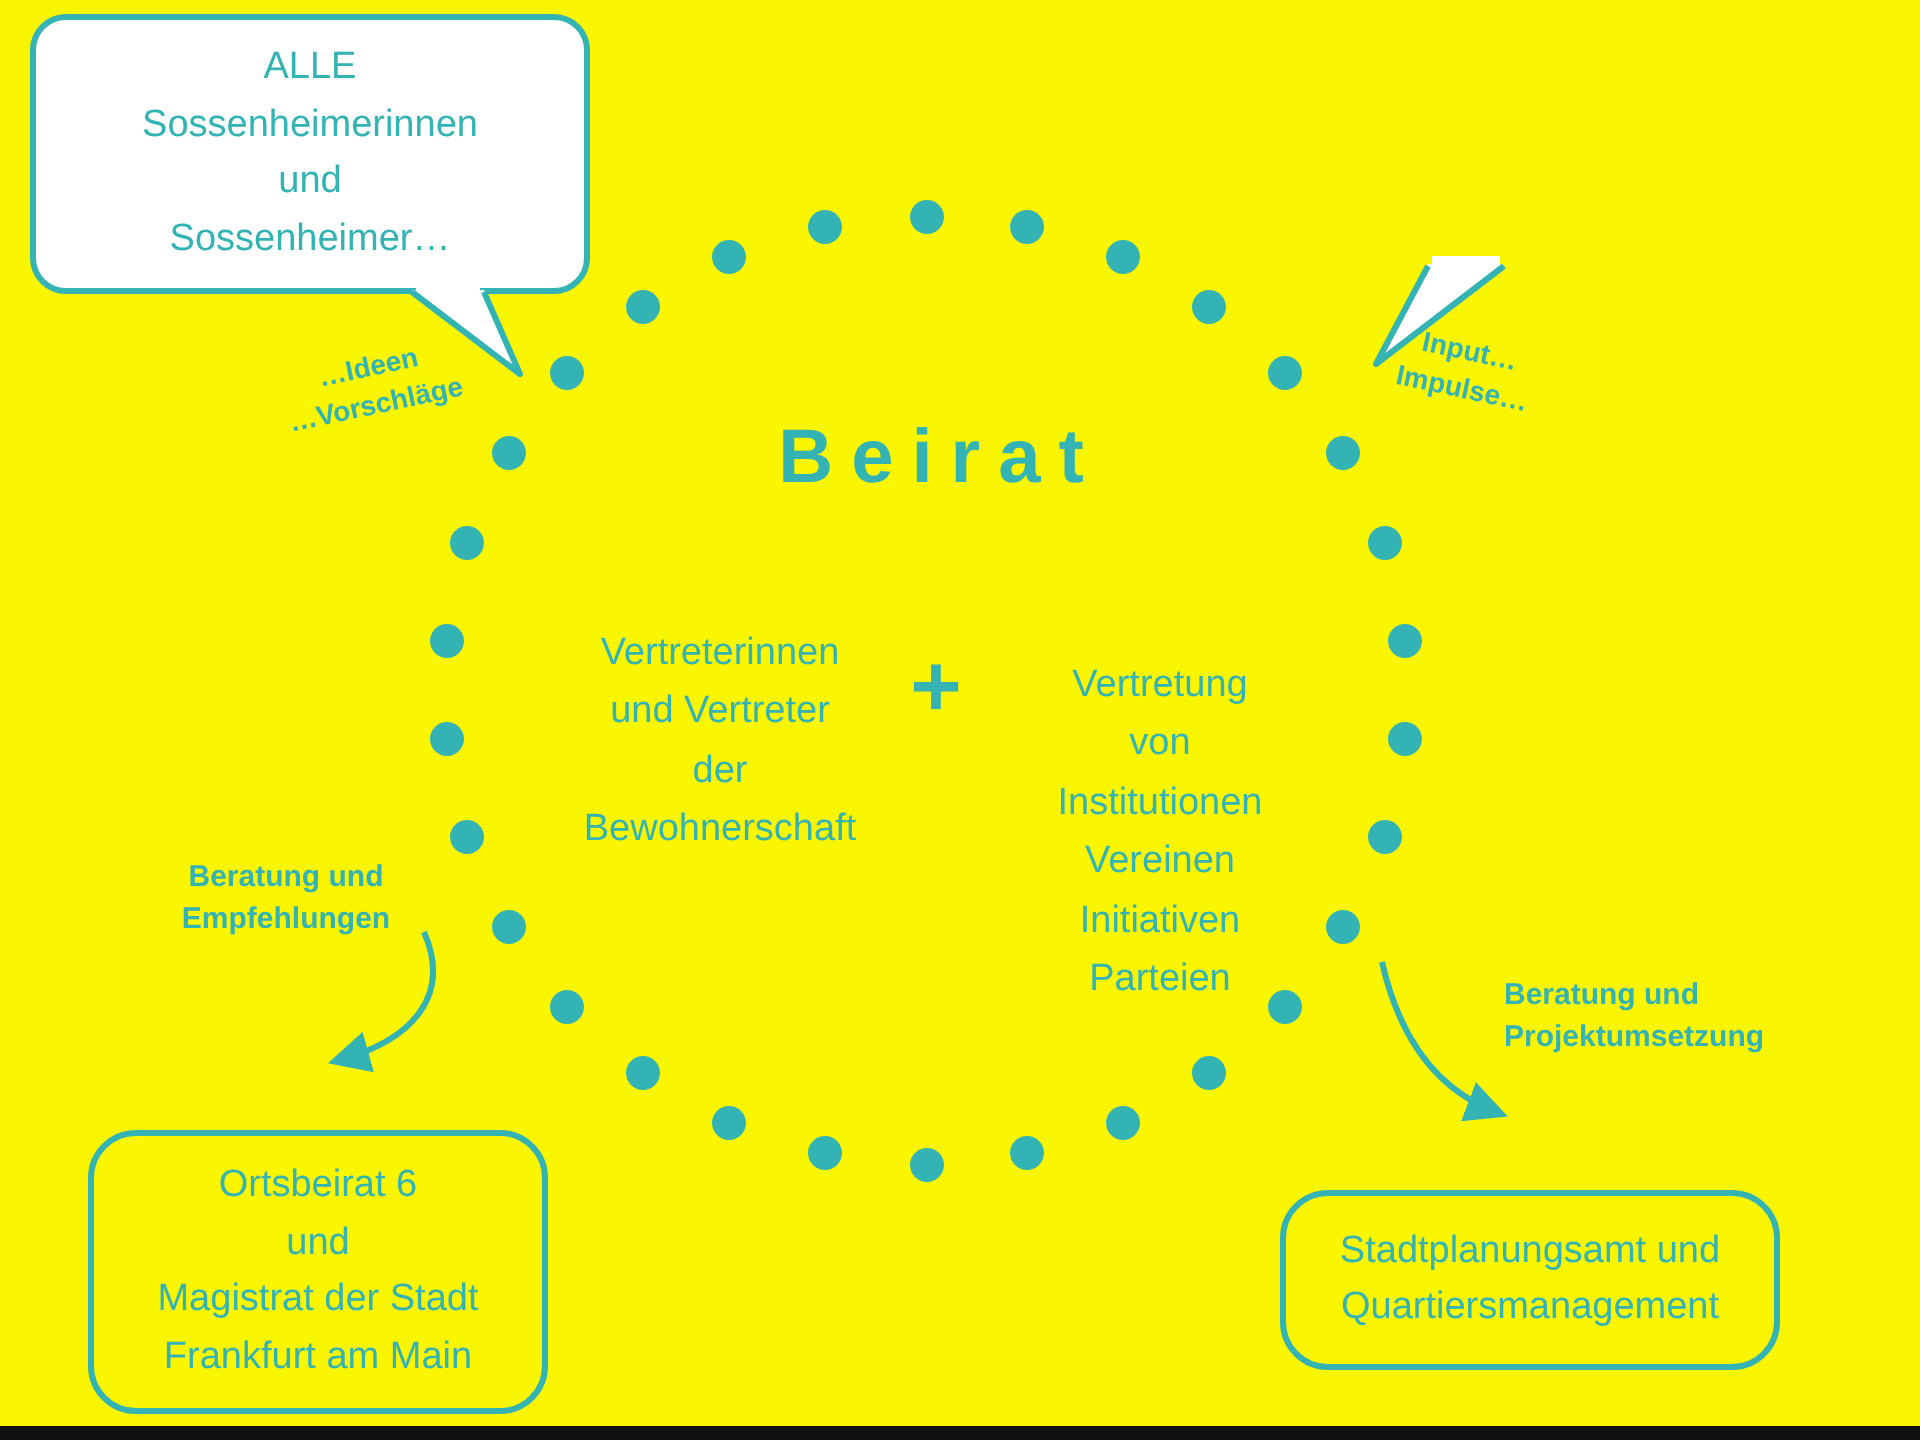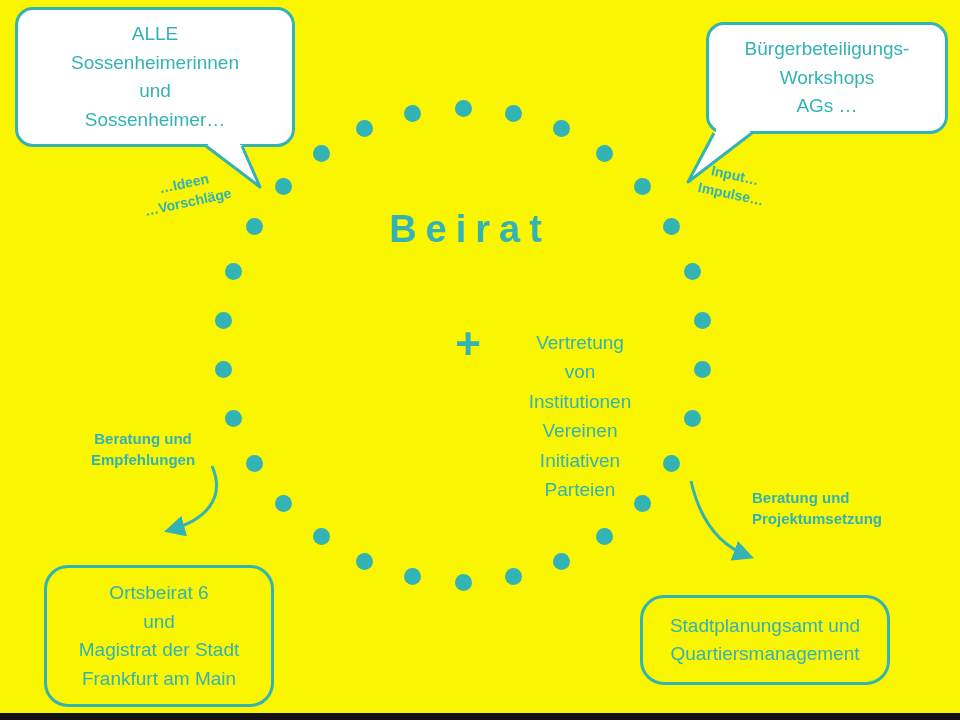--- a/index.html
+++ b/index.html
@@ -143,43 +143,42 @@
       <div class="dot" style="left: 225.295px; top: 263.263px;"></div>
       <div class="dot" style="left: 245.788px; top: 218px;"></div>
       <div class="dot" style="left: 275.402px; top: 177.916px;"></div>
       <div class="dot" style="left: 312.844px; top: 144.763px;"></div>
       <div class="dot" style="left: 356.476px; top: 119.99px;"></div>
       <div class="dot" style="left: 404.393px; top: 104.679px;"></div>
     </div>
 
   <div id="title">Beirat</div>
 
+  <div class="inner-text pre" style="left:265px; top:312px; width:190px;">Vertreterinnen
+und Vertreter
+der
+Bewohnerschaft</div>
 
   <div id="plus-sign">+</div>
 
   <div class="inner-text pre" style="left:485px; top:328px; width:190px;">Vertretung
 von
 Institutionen
 Vereinen
 Initiativen
 Parteien</div>
 
 
   <div class="bubble" style="left:15px; top:7px; width:280px; height:140px;">
     <span class="pre">ALLE
 Sossenheimerinnen
 und
 Sossenheimer…</span>
   </div>
 
-  <div class="bubble" style="left:706px; top:22px; width:242px; height:112px;">
-    <span class="pre">Bürgerbeteiligungs-
-Workshops
-AGs …</span>
-  </div>
 
   <div class="plainbox" style="left:44px; top:548px; width:230px; height:142px;">
     <span class="pre">Ortsbeirat 6
 und
 Magistrat der Stadt
 Frankfurt am Main</span>
   </div>
 
   <div class="plainbox" style="left:640px; top:578px; width:250px; height:90px;">
     <span class="pre">Stadtplanungsamt und

